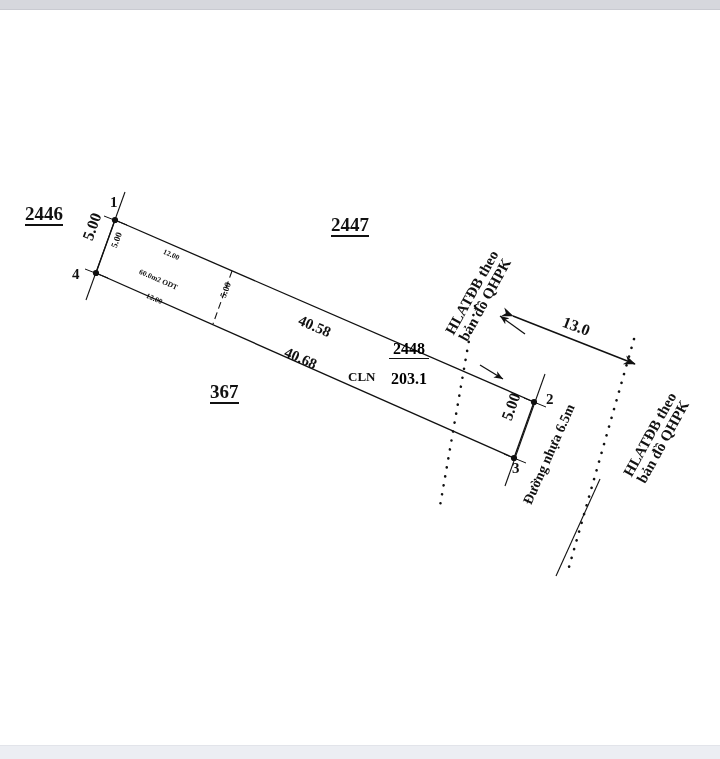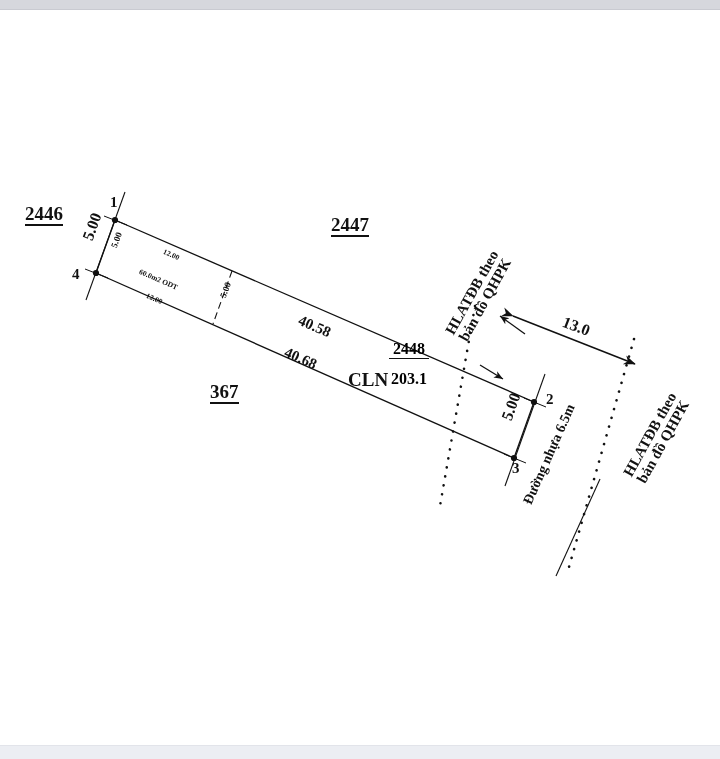--- a/index.html
+++ b/index.html
@@ -55,21 +55,21 @@
     padding-bottom: 1px;
     text-align: right;
   }
   .dim-big { font-weight: bold; font-size: 16px; }
   .dim-mid { font-weight: bold; font-size: 15px; }
   .dim-small { font-weight: bold; font-size: 9px; }
   .dim-tiny { font-weight: bold; font-size: 7.5px; }
   .ptnum { font-weight: bold; font-size: 15px; }
   .road-lbl { font-weight: bold; font-size: 14px; }
   .hlat { font-weight: bold; font-size: 15px; text-align: center; line-height: 1.02; }
-  .cln { font-weight: bold; font-size: 19px; }
+  .cln { font-weight: bold; font-size: 13px; }
   .frac-wrap {
     position: absolute;
     display: inline-block;
     text-align: center;
     font-weight: bold;
     font-size: 16px;
     line-height: 1.05;
   }
   .frac-top { display: block; border-bottom: 1.6px solid #111; padding: 0 2px 0px 2px; }
   .frac-bot { display: block; padding: 0px 2px 0 2px; margin-top: 12px; }

